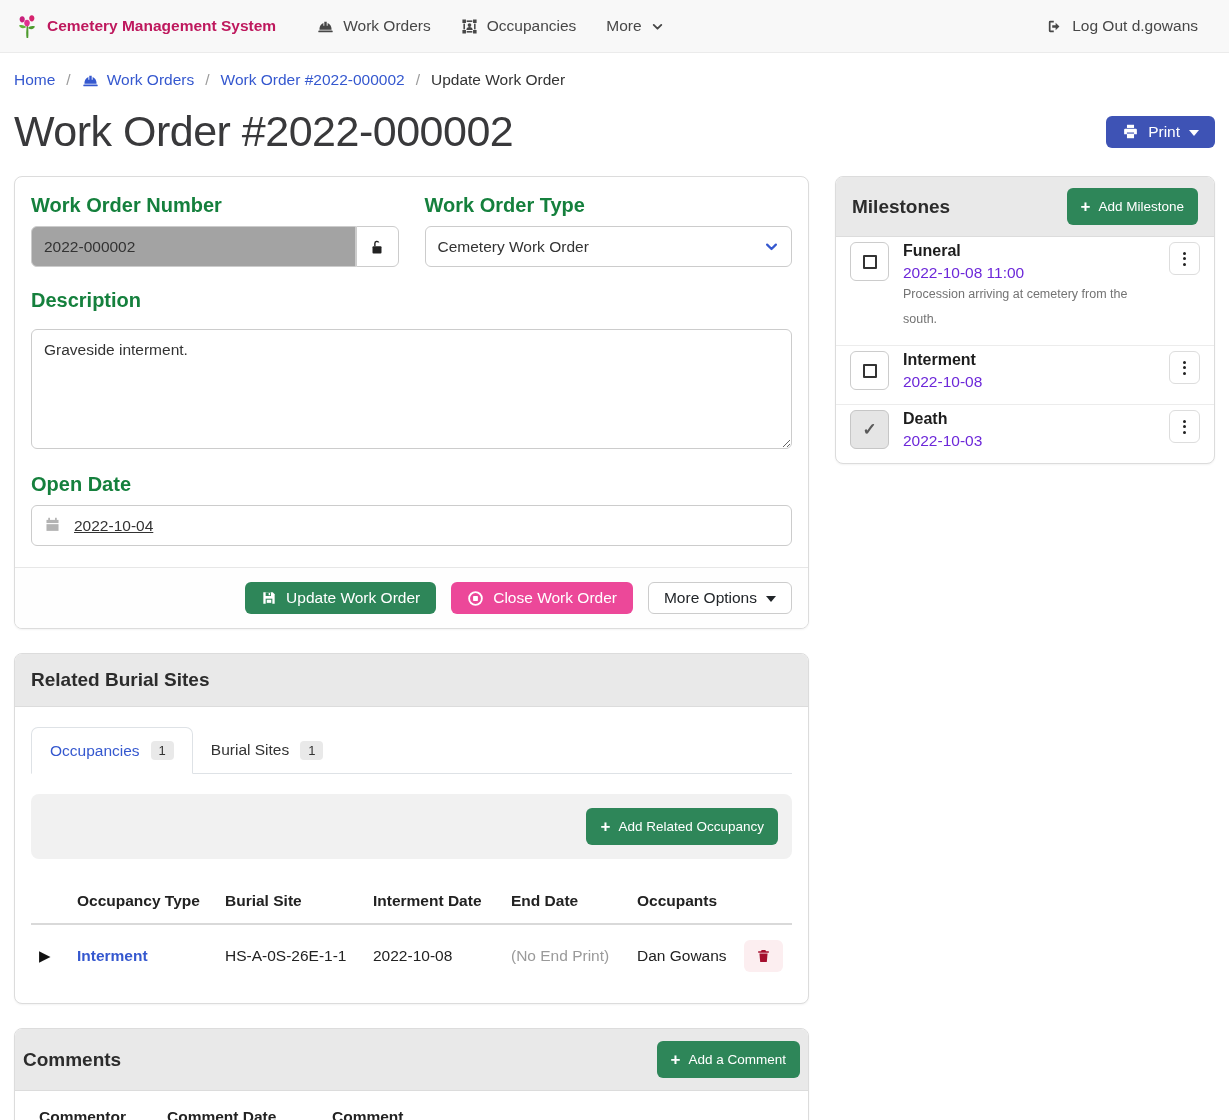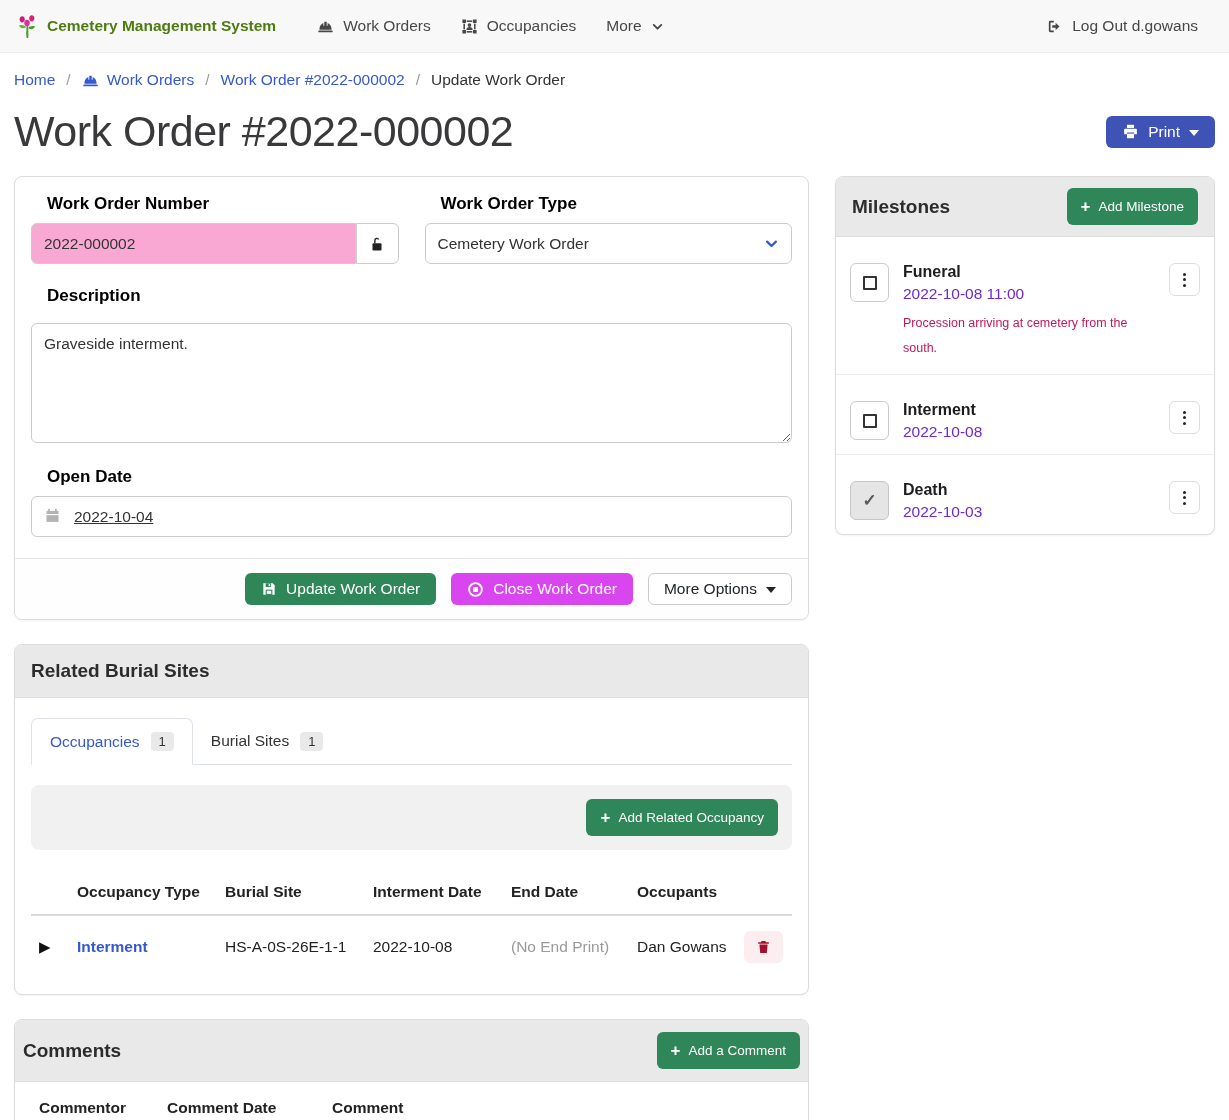--- a/index.html
+++ b/index.html
@@ -5,64 +5,64 @@
   * { box-sizing: border-box; margin: 0; padding: 0; }
   html,body { width:1229px; height:1120px; }
   body {
     font-family: "Liberation Sans", sans-serif;
     background:#fff; color:#212529; overflow:hidden; font-size:15.5px;
   }
   
   .navbar { height:53px; background:#f8f8f8; border-bottom:1px solid #ebebeb;
     display:flex; align-items:center; padding:0 16px; }
   .brand { display:flex; align-items:center; gap:9px; margin-right:26px; }
-  .brand-title { font-weight:700; font-size:15.5px; color:#4d7c0f; }
+  .brand-title { font-weight:700; font-size:15.5px; color:#be185d; }
   .nav-links { display:flex; align-items:center; }
   .nav-link { display:flex; align-items:center; gap:9px; color:#474747;
     padding:8px 15px; text-decoration:none; cursor:pointer; }
   .nav-right { margin-left:auto; }
   .chev { width:13px; height:13px; }
   
   .breadcrumb { display:flex; align-items:center; gap:11px; padding:18px 14px 6px; }
   .crumb-link { color:#3558cf; text-decoration:none; display:flex; align-items:center; gap:8px; cursor:pointer; }
   .crumb-sep { color:#9b9b9b; }
   .crumb-current { color:#333; }
   
   .page-head { display:flex; justify-content:space-between; align-items:center; padding:12px 14px 20px; }
   h1 { font-size:43px; font-weight:400; color:#39393b; letter-spacing:-0.5px; }
   .btn { display:inline-flex; align-items:center; gap:9px; border-radius:6px;
     font-size:15.5px; padding:6px 15px; border:1px solid transparent; cursor:pointer;
     font-family:inherit; background:#fff; white-space:nowrap; }
   .btn-primary { background:#3e53b5; color:#fff; }
   .btn-green { background:#2e8659; color:#fff; }
-  .btn-teal { background:#d946ef; color:#fff;justify-content:flex-end; }
+  .btn-teal { background:#ec4899; color:#fff;justify-content:flex-end; }
   .btn-outline { border-color:#ccc; color:#212529; }
   .btn-sm { font-size:13.5px; padding:9px 13px; gap:8px; }
   .caret { width:0; height:0; border-left:5px solid transparent; border-right:5px solid transparent;
     border-top:6px solid currentColor; display:inline-block; margin-top:2px; }
   .plus { font-size:17px; font-weight:700; line-height:1; }
   
   .layout { display:flex; gap:26px; padding:0 14px; align-items:flex-start; }
   .col-main { width:795px; flex:none; display:flex; flex-direction:column; gap:24px; }
   .col-side { flex:1; }
   .card { border:1px solid #dcdcdc; border-radius:8px; background:#fff;
     box-shadow:0 1px 2px rgba(0,0,0,.05); }
   .card-header { background:#e9e9e9; border-bottom:1px solid #dcdcdc;
     border-radius:7px 7px 0 0; padding:15px 16px; display:flex;
     justify-content:space-between; align-items:center; }
   .card-title { font-size:19px; font-weight:700; color:#2c2c2c; }
   
   .form-body { padding:17px 16px; }
   .form-row { display:flex; gap:26px; margin-bottom:22px; }
   .form-col { flex:1; }
-  label.fld { display:block; font-weight:700; font-size:17px; margin-bottom:9px; color:#000000;margin-left:16px; }
+  label.fld { display:block; font-weight:700; font-size:20px; margin-bottom:9px; color:#15803d; }
   .input-group { display:flex; }
   .fake-input, input.ctl, textarea.ctl { font-family:inherit; font-size:15.5px; color:#333;
     border:1px solid #ccc; border-radius:6px; padding:9px 12px; width:100%; height:41px; }
-  .readonly { background:#f9a8d4; border-radius:6px 0 0 6px; display:flex; align-items:center; }
+  .readonly { background:#a3a3a3; border-radius:6px 0 0 6px; display:flex; align-items:center; }
   .lock-btn { width:48px; border:1px solid #ccc; border-left:1px solid #ccc; background:#fff;
     border-radius:0 6px 6px 0; display:flex; align-items:center; justify-content:center; cursor:pointer; }
   .select-wrap { position:relative; }
   .select-wrap .fake-input { display:flex; align-items:center; background:#fff; cursor:pointer; }
   .select-chev { position:absolute; right:13px; top:13px; }
   textarea.ctl { height:120px; resize:both; line-height:1.4;margin-top:8px; }
   .date-wrap { position:relative; }
   .date-wrap input { padding-left:42px;text-decoration:underline; }
   .cal-icon { position:absolute; left:13px; top:11px; }
   input.disabled { background:#ebebeb; }
@@ -82,32 +82,32 @@
   table { border-collapse:collapse; width:calc(100% - 32px); margin:4px 16px 16px; }
   th { text-align:left; font-size:15.5px; padding:13px 8px; border-bottom:2px solid #d9d9d9; color:#222; }
   td { font-size:15.5px; padding:15px 8px; vertical-align:middle; color:#222; }
   .expand-cell { width:38px; font-size:15px; color:#111; cursor:pointer; }
   .link { color:#3558cf; font-weight:700; text-decoration:none; cursor:pointer; }
   .muted { color:#9a9a9a; }
   .icon-btn { border:none; border-radius:6px; padding:8px 12px; cursor:pointer;
     display:inline-flex; align-items:center; justify-content:center; }
   .trash-btn { background:#fceef0; }
   
-  .ms-item { display:flex; gap:14px; padding:26px 14px 13px 14px; border-bottom:1px solid #ececec;justify-content:center; }
+  .ms-item { display:flex; gap:14px; padding:5px 14px 13px 14px; border-bottom:1px solid #ececec;justify-content:center; }
   .ms-item:last-child { border-bottom:none; }
   .ms-check { width:39px; height:39px; flex:none; border:1px solid #ccc; border-radius:6px;
     background:#fff; display:flex; align-items:center; justify-content:center; cursor:pointer; }
   .ms-check .box { width:14px; height:14px; border:2px solid #333; border-radius:1px; }
   .ms-check .tick { display:none; color:#5a5a5a; font-size:17px; font-weight:700; }
   .ms-check.checked { background:#e5e5e5; border-color:#c6c6c6; }
   .ms-check.checked .tick { display:inline; }
   .ms-body { flex:1; min-width:0; }
   .ms-title { font-weight:700; font-size:16px; color:#1d1d1d; }
   .ms-date { font-size:15.5px; margin-top:4px; color:#6d28d9; }
-  .ms-desc { font-size:12.5px; margin-top:8px; line-height:2.0; color:#be185d; max-width:230px; }
+  .ms-desc { font-size:12.5px; line-height:2.0; color:#737373; max-width:230px; }
   .ms-desc:empty { display:none; }
   .kebab-btn { width:31px; height:33px; flex:none; border:1px solid #ddd; border-radius:6px;
     background:#fff; display:flex; flex-direction:column; gap:2.5px; align-items:center;
     justify-content:center; cursor:pointer; }
   .kebab-btn i { width:3px; height:3px; background:#222; border-radius:50%; }
   svg { display:block; }
 </style>
 </head>
 <body>
 

